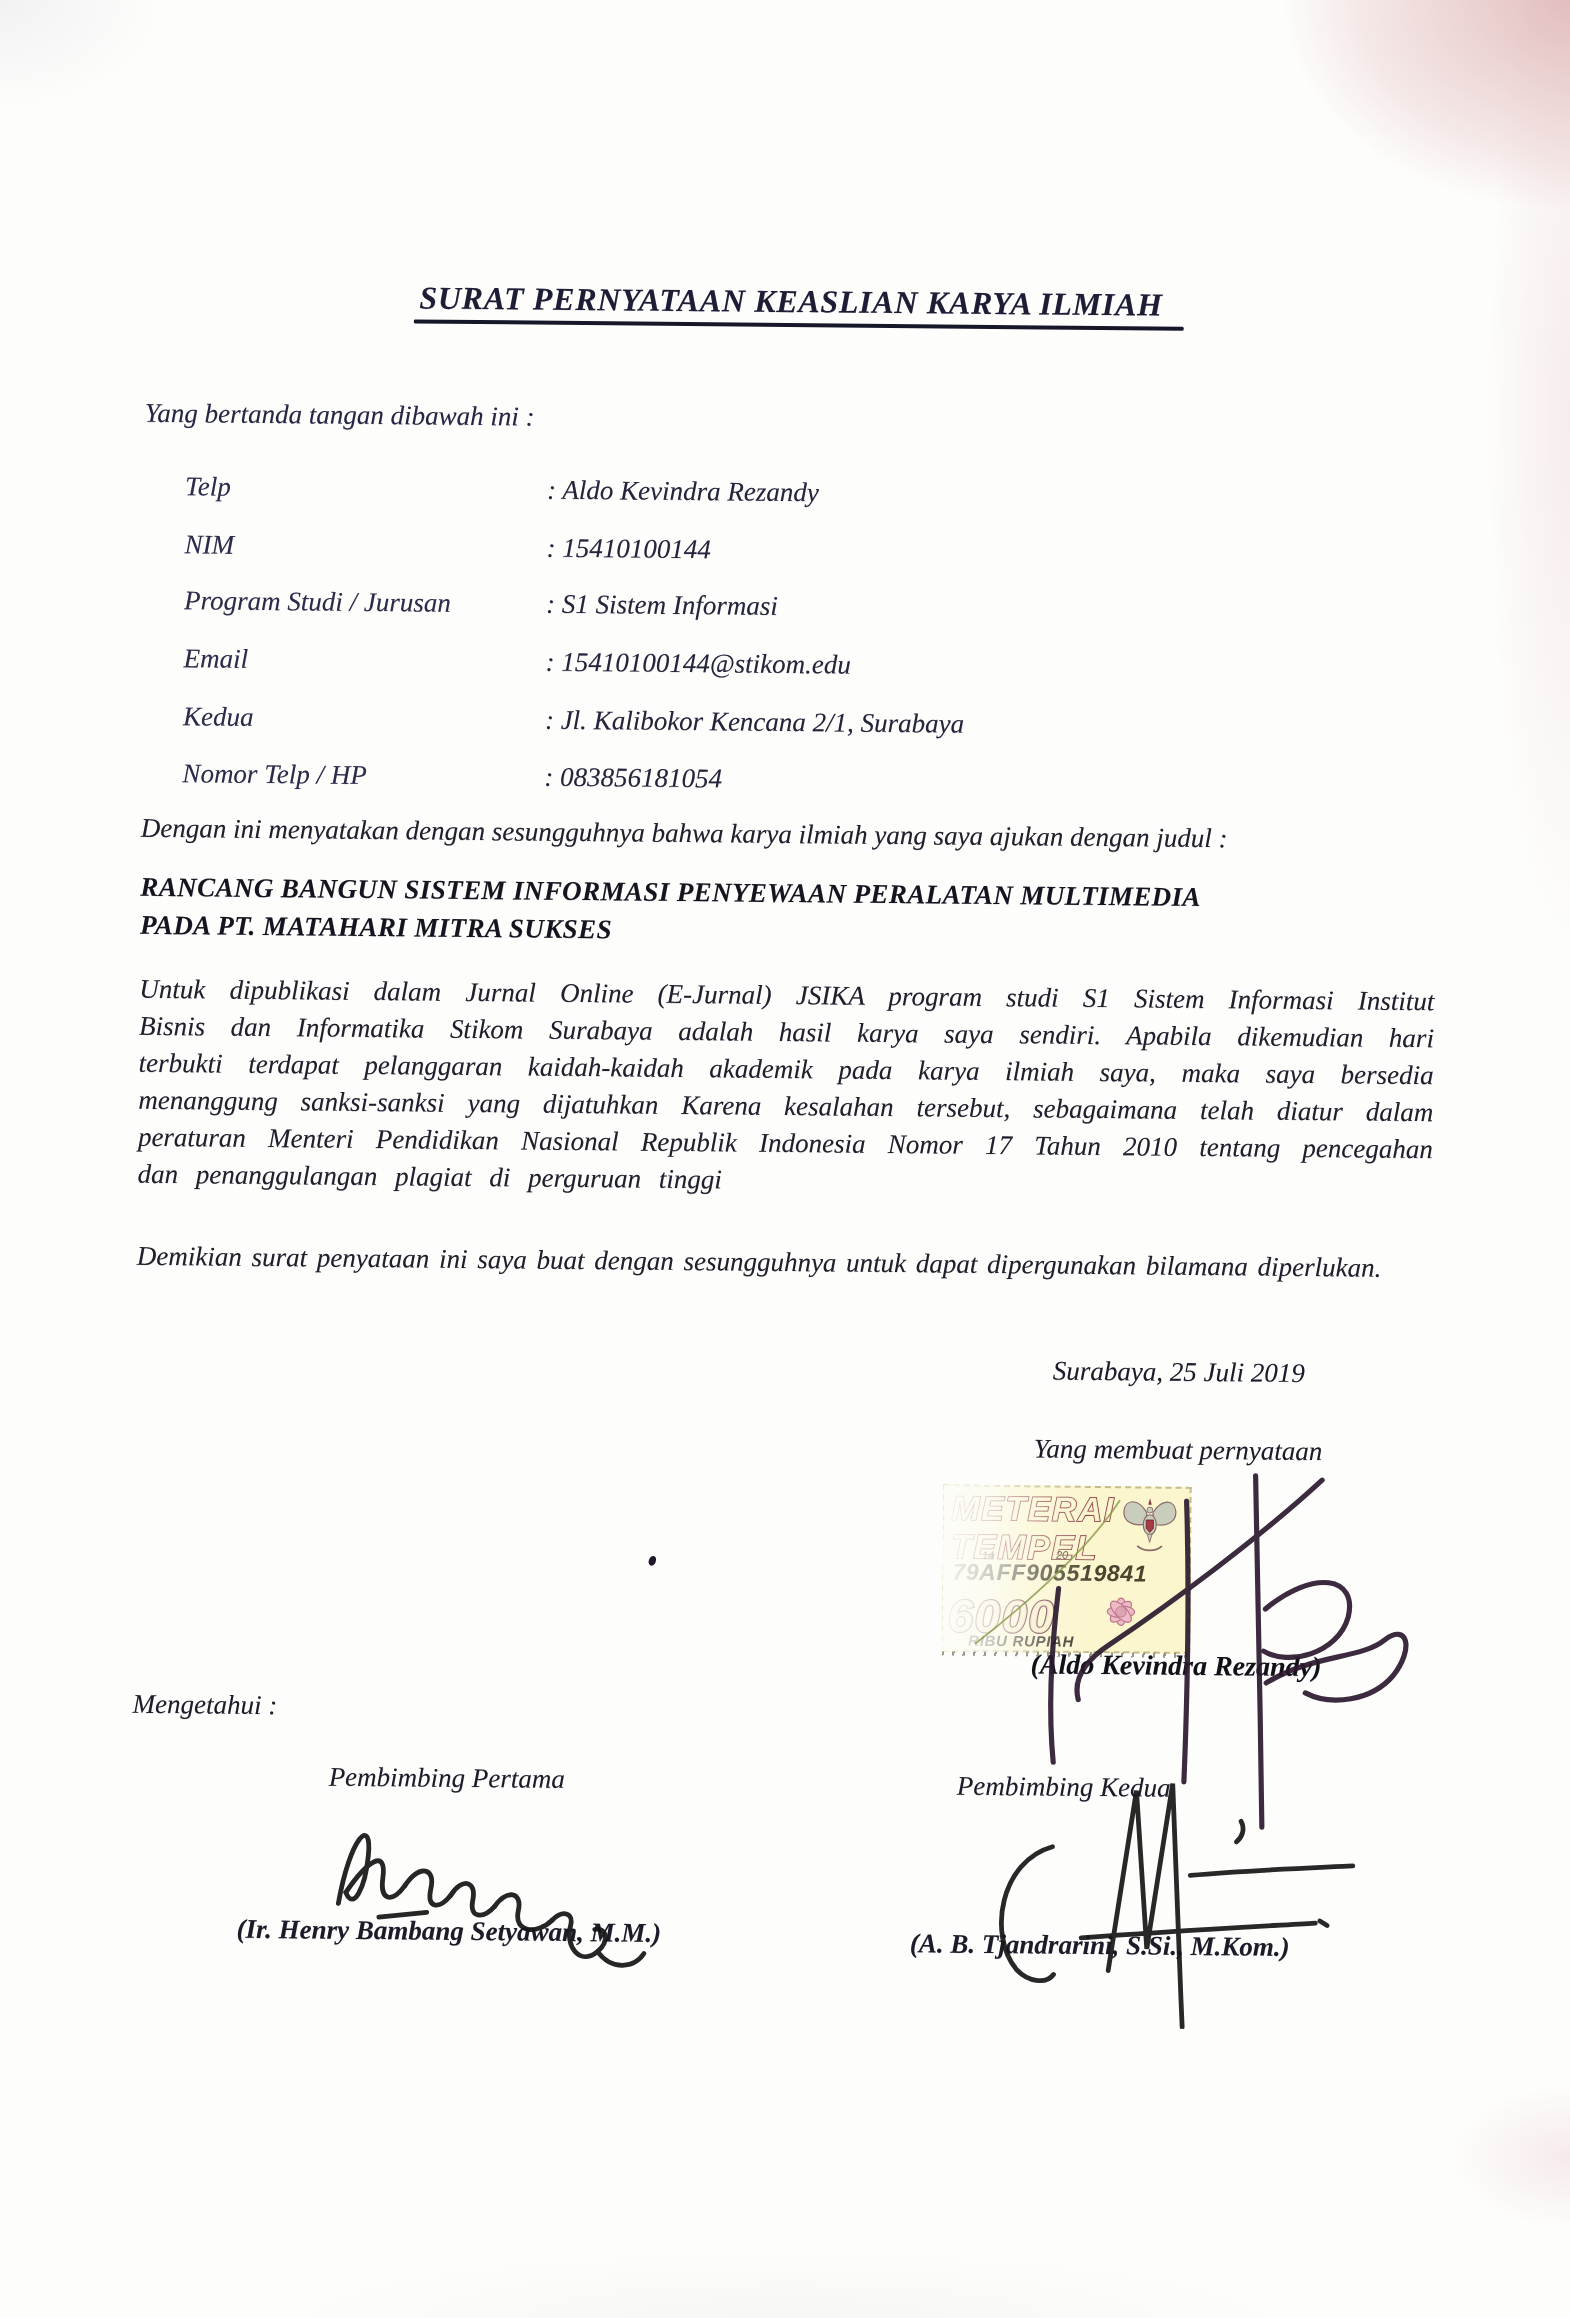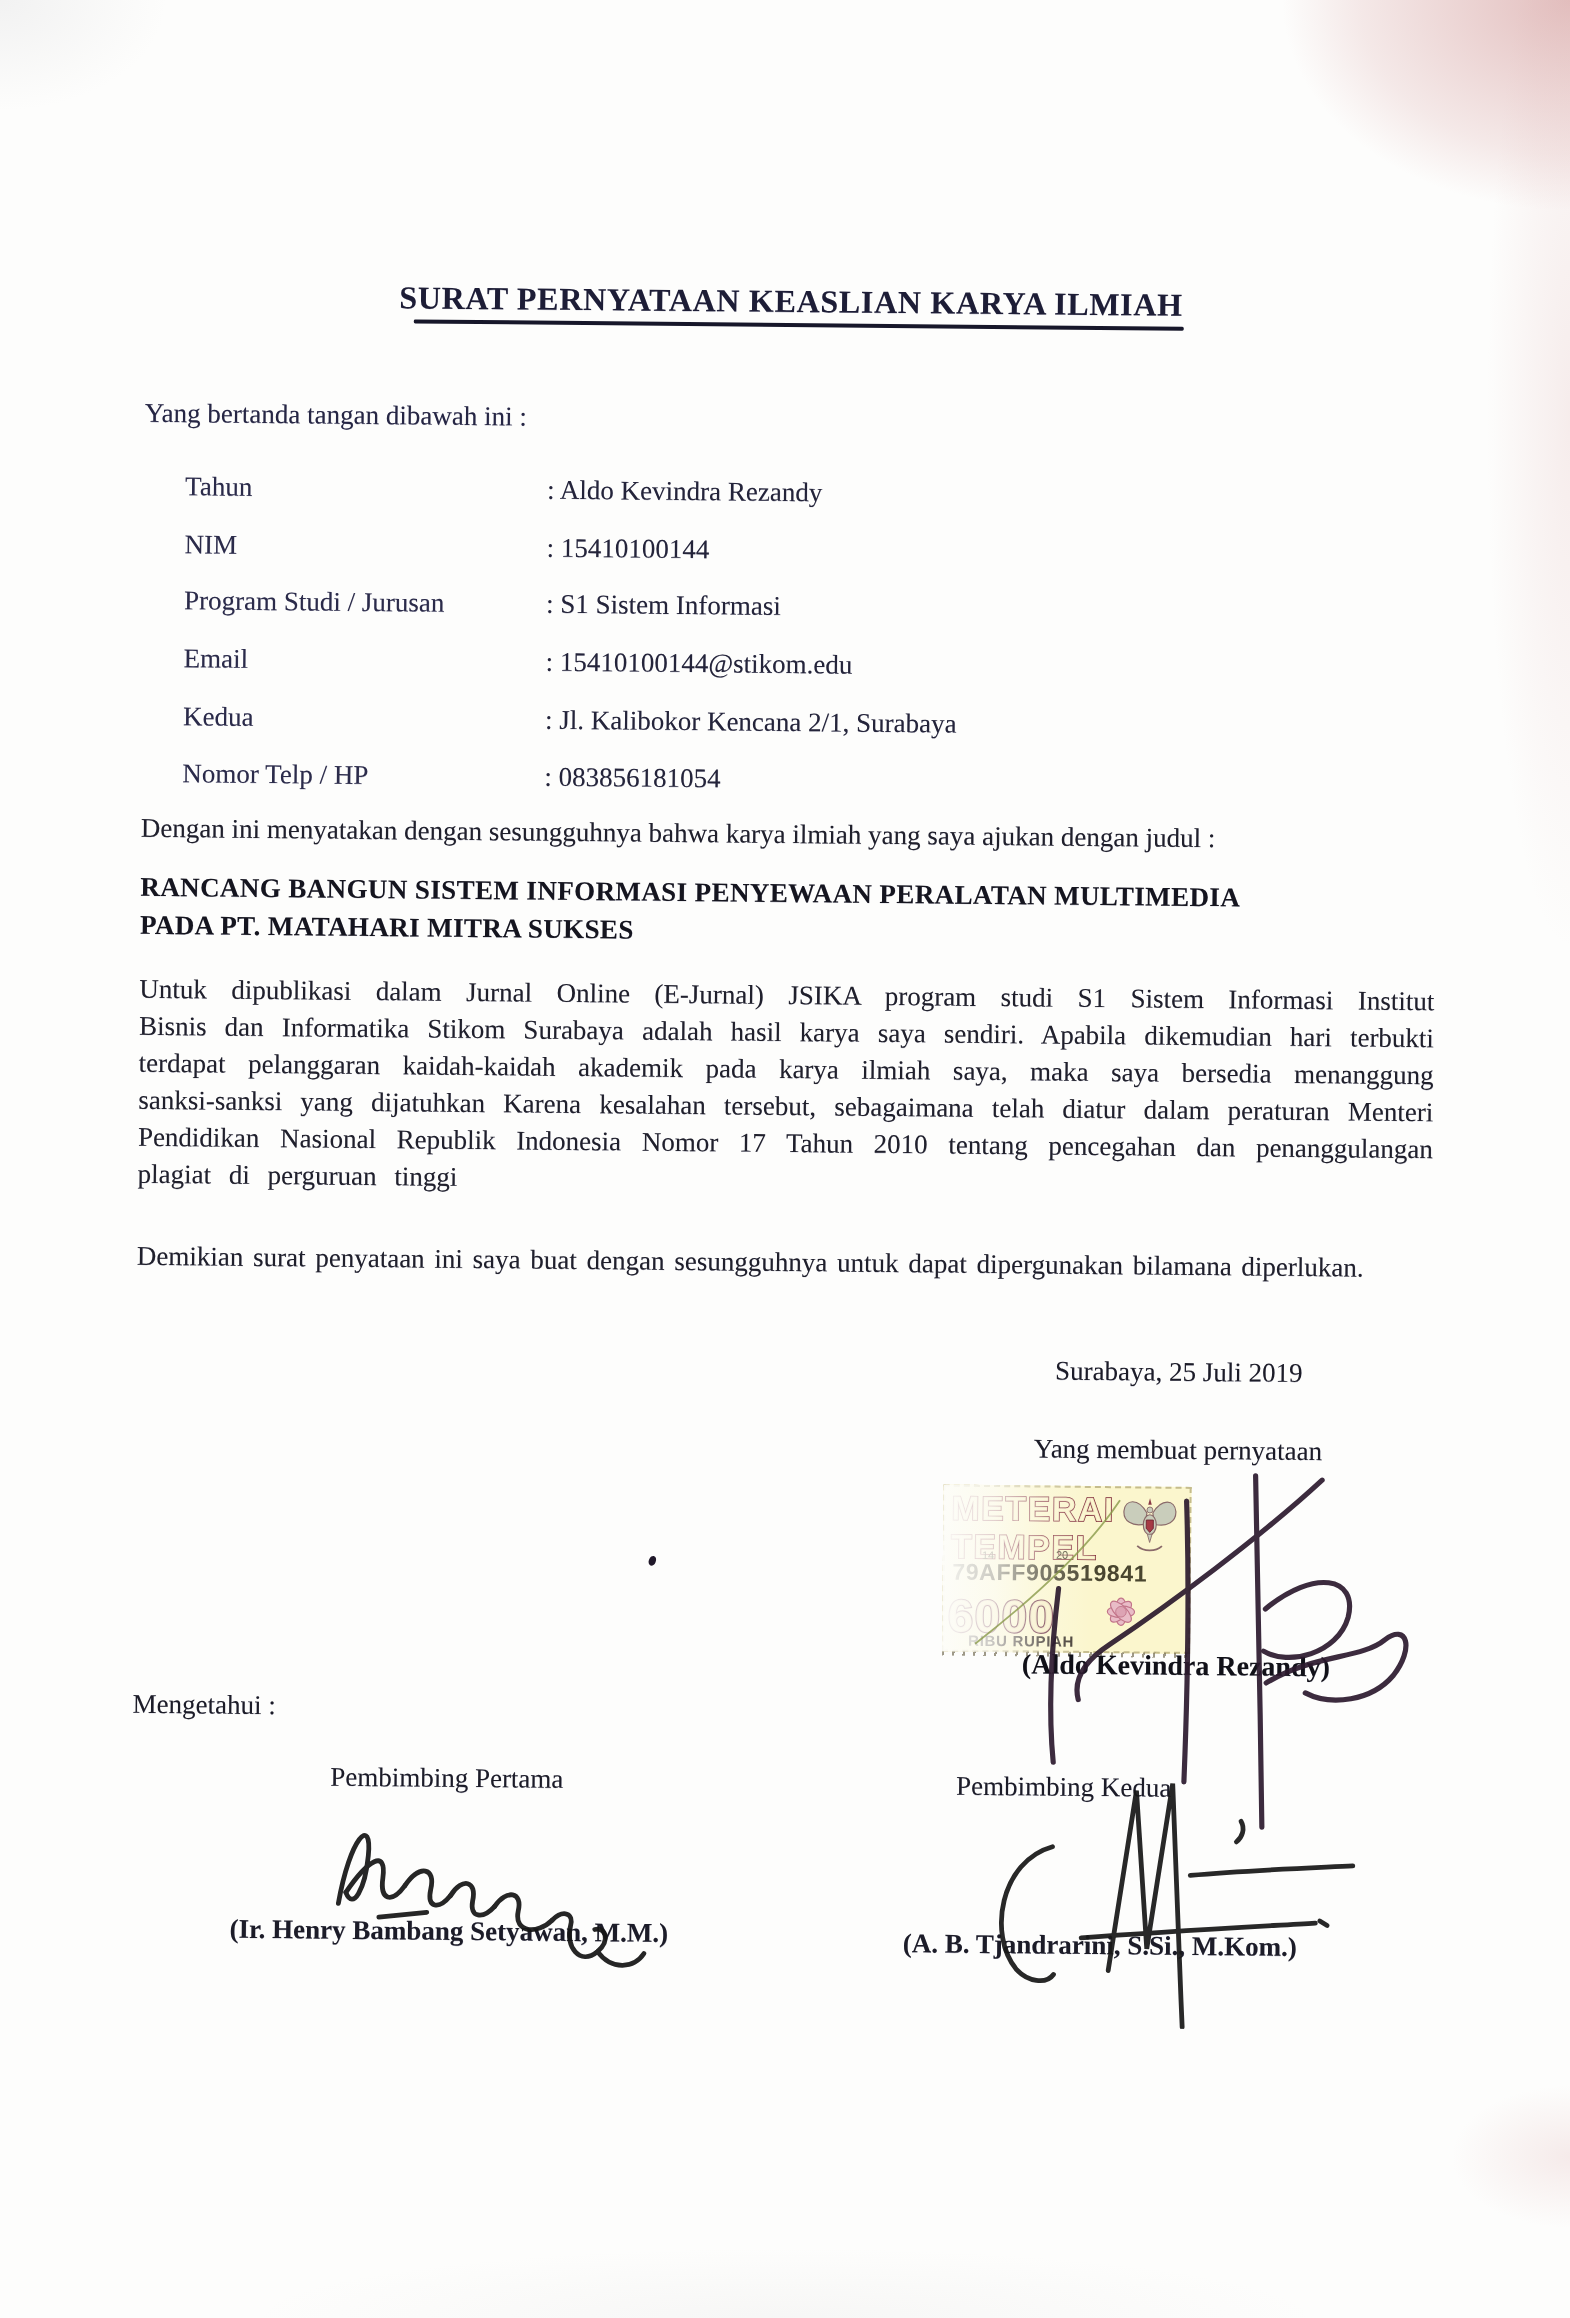--- a/index.html
+++ b/index.html
@@ -1,17 +1,17 @@
 <!DOCTYPE html>
 <html style="font-size:12px"><head>
 <meta charset="utf-8">
 <style>
   html,body{margin:0;padding:0;background:#e8e8e8;}
   .page{position:relative;width:1570px;height:2319px;background:#fdfdfc;overflow:hidden;
-        font-family:"Liberation Serif","DejaVu Serif",serif;color:#22222e;}
+        font-family:"Liberation Serif","DejaVu Serif",serif;color:#22222e;font-style:italic;}
   
   .scan-noise{position:absolute;inset:0;pointer-events:none;z-index:1;
     background:
       radial-gradient(ellipse 384px 281px at 100% 0%, rgba(201,130,130,0.50), rgba(214,160,160,0.22) 55%, transparent 75%),
       radial-gradient(ellipse 104px 665px at 100% 18%, rgba(214,160,160,0.18), transparent 80%),
       radial-gradient(ellipse 148px 89px at 100% 93%, rgba(214,160,160,0.20), transparent 80%),
       radial-gradient(ellipse 222px 148px at 0% 0%, rgba(190,190,195,0.18), transparent 75%),
       radial-gradient(ellipse 665px 89px at 50% 100%, rgba(190,190,190,0.10), transparent 80%);}
   .content{position:absolute;inset:0;z-index:2;transform:rotate(0.55deg);transform-origin:50% 40%;}
   .txt{text-shadow:0.2px 0.3px 0.5px rgba(35,35,80,0.30);}
@@ -55,21 +55,21 @@
   <div class="scan-noise"></div>
 
   <div class="content">
 
     <div class="title txt">SURAT PERNYATAAN KEASLIAN KARYA ILMIAH</div>
     <div class="title-underline"></div>
 
     <div class="intro txt">Yang bertanda tangan dibawah ini :</div>
 
     <div class="frow" style="top:477px">
-      <span class="lbl txt">Tahun</span>
+      <span class="lbl txt">Telp</span>
       <span class="val txt">: Aldo Kevindra Rezandy</span>
     </div>
     <div class="frow" style="top:535px">
       <span class="lbl txt">NIM</span>
       <span class="val txt">: 15410100144</span>
     </div>
     <div class="frow" style="top:591px">
       <span class="lbl txt">Program Studi / Jurusan</span>
       <span class="val txt">: S1 Sistem Informasi</span>
     </div>

